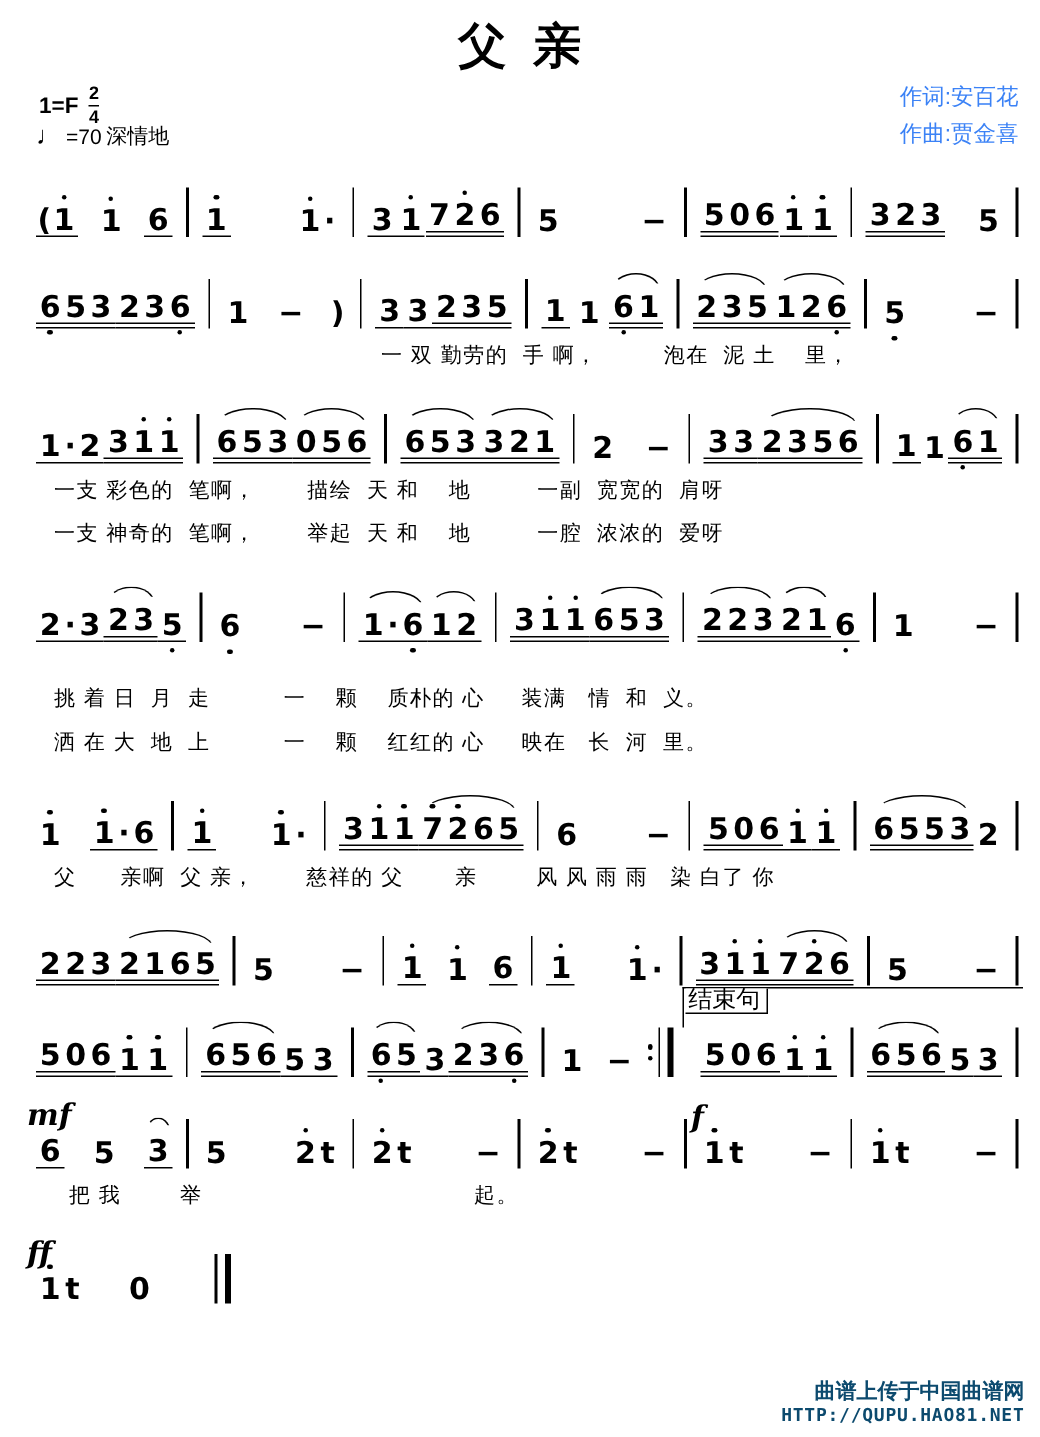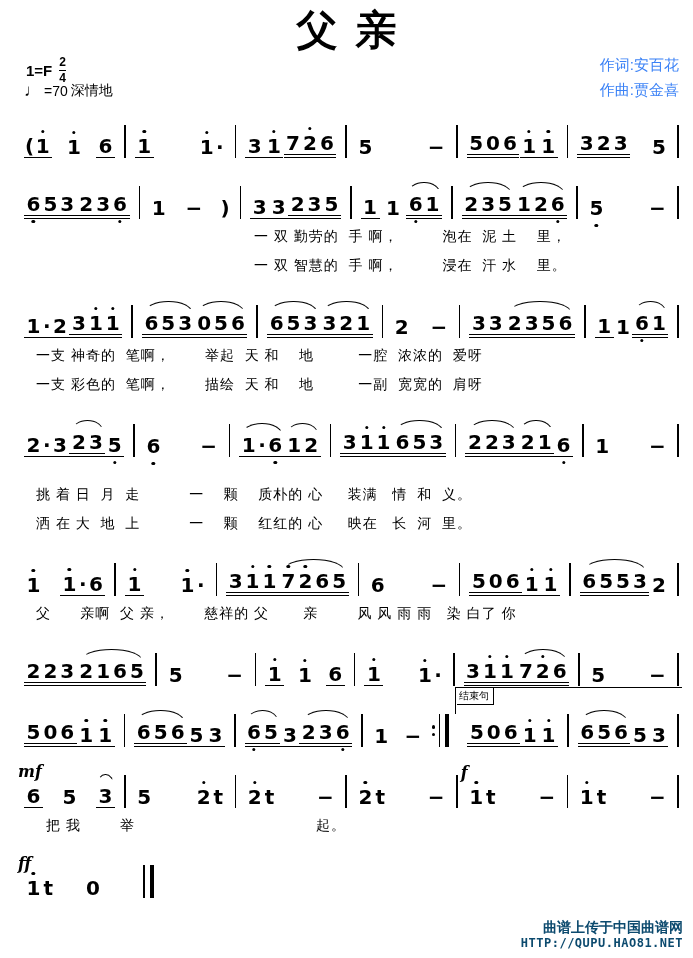--- a/index.html
+++ b/index.html
@@ -4,21 +4,21 @@
 <style>
   html,body{margin:0;padding:0}
   body{
     width:693px;height:958px;position:relative;overflow:hidden;
     background:#fff;color:#000;
     font-family:"Liberation Sans","DejaVu Sans",sans-serif;
   }
   
   .title{
     text-align:center;font-family:"DejaVu Serif","Liberation Serif",serif;
-    font-weight:bold;font-size:41px;line-height:52px;letter-spacing:18px;
+    font-weight:bold;font-size:32px;line-height:52px;letter-spacing:18px;
     text-indent:18px;padding-top:4px;
   }
   .meta{position:relative;height:52px;margin-top:0}
   .keysig{position:absolute;left:26px;top:0;font-size:15px;font-weight:bold;display:flex;align-items:center}
   .frac{display:inline-block;text-align:center;font-size:12px;line-height:1.05;margin-left:7px;font-weight:bold}
   .frac .fbar{border-top:1.3px solid #000;display:block;height:0;margin:1px 0}
   .tempo{position:absolute;left:24px;top:26px;font-size:14px;display:flex;align-items:center;gap:3px}
   .tempo .nq{font-size:17px;line-height:14px}
   .credits{position:absolute;right:14px;top:-4px;text-align:right;font-size:15px;line-height:25px;font-weight:500}
   
@@ -47,24 +47,24 @@
   .bar{width:1.7px;background:#000;height:33px;flex:0 0 auto;margin:0 1px}
   .thickbar{width:4.5px;background:#000;height:33px;flex:0 0 auto;margin:0 1px}
   .repeat{display:flex;align-items:center;gap:2.5px;height:33px;flex:0 0 auto}
   .rdots{display:flex;flex-direction:column;gap:4px;justify-content:center}
   .rdots i{width:3.5px;height:3.5px;background:#000;border-radius:50%;display:block}
   .finalbar{display:flex;gap:2.5px;height:34px;align-items:stretch;flex:0 0 auto;margin-left:6px}
   .ending{position:relative;display:flex;flex:1.8;align-items:flex-end;margin-left:5px;padding-left:4px}
   .ending .m{flex:1}
   .ending::before{content:"";position:absolute;left:0;right:-2px;top:-27px;border-top:1.6px solid #000}
   .ending::after{content:"";position:absolute;left:0;top:-27px;height:27px;border-left:1.6px solid #000}
-  .elabel{position:absolute;left:1.5px;top:-26px;font-size:10px;line-height:15px;padding:0 4px 1px 2px;
+  .elabel{position:absolute;left:1.5px;top:-26px;font-size:16px;line-height:15px;padding:0 4px 1px 2px;
     border-right:1px solid #000;border-bottom:1px solid #000;background:#fff;white-space:nowrap}
   .dyn{position:absolute;top:-22px;left:2px;font-family:"DejaVu Serif","Liberation Serif",serif;
-    font-style:italic;font-weight:bold;font-size:16px;line-height:16px}
+    font-style:italic;font-weight:bold;font-size:20px;line-height:16px}
   .lyr{font-size:14px;line-height:24px;margin-top:5px;white-space:pre;letter-spacing:1px}
   
   .footer{position:absolute;right:10px;bottom:7px;text-align:right}
   .f1{font-size:14px;font-weight:bold;line-height:18px}
   .f2{font-size:12px;font-weight:bold;font-family:"DejaVu Sans Mono","Liberation Mono",monospace;letter-spacing:.5px;line-height:15px}
 </style>
 </head>
 <body>
 
 <div class="title">父亲</div>
@@ -236,21 +236,20 @@
           <span class="grp">
             <span class="note">5<i class="db"></i></span>
           </span>
           <span class="grp">
             <span class="note dash">−</span>
           </span>
         </div>
         <span class="bar"></span>
       </div>
       <div class="lyr" style="padding-left: 238px;">一 双 勤劳的  手 啊，         泡在  泥 土    里，</div>
-      <div class="lyr" style="padding-left: 238px;">一 双 智慧的  手 啊，         浸在  汗 水    里。</div>
     </div>
     <div class="sys">
       <div class="sys-notes">
         <div class="m">
           <span class="grp u1">
             <span class="note">1</span>
             <span class="aug">·</span>
             <span class="note">2</span>
           </span>
           <span class="grp u2">
@@ -315,22 +314,22 @@
           <span class="grp">
             <span class="note">1</span>
           </span>
           <span class="grp u2 slur">
             <span class="note">6<i class="db"></i></span>
             <span class="note">1</span>
           </span>
         </div>
         <span class="bar"></span>
       </div>
+      <div class="lyr" style="padding-left: 20px;">一支 彩色的  笔啊，       描绘  天 和    地         一副  宽宽的  肩呀</div>
       <div class="lyr" style="padding-left: 20px;">一支 神奇的  笔啊，       举起  天 和    地         一腔  浓浓的  爱呀</div>
-      <div class="lyr" style="padding-left: 20px;">一支 彩色的  笔啊，       描绘  天 和    地         一副  宽宽的  肩呀</div>
     </div>
     <div class="sys">
       <div class="sys-notes">
         <div class="m">
           <span class="grp u1">
             <span class="note">2</span>
             <span class="aug">·</span>
             <span class="note">3</span>
           </span>
           <span class="grp u2 slur">

